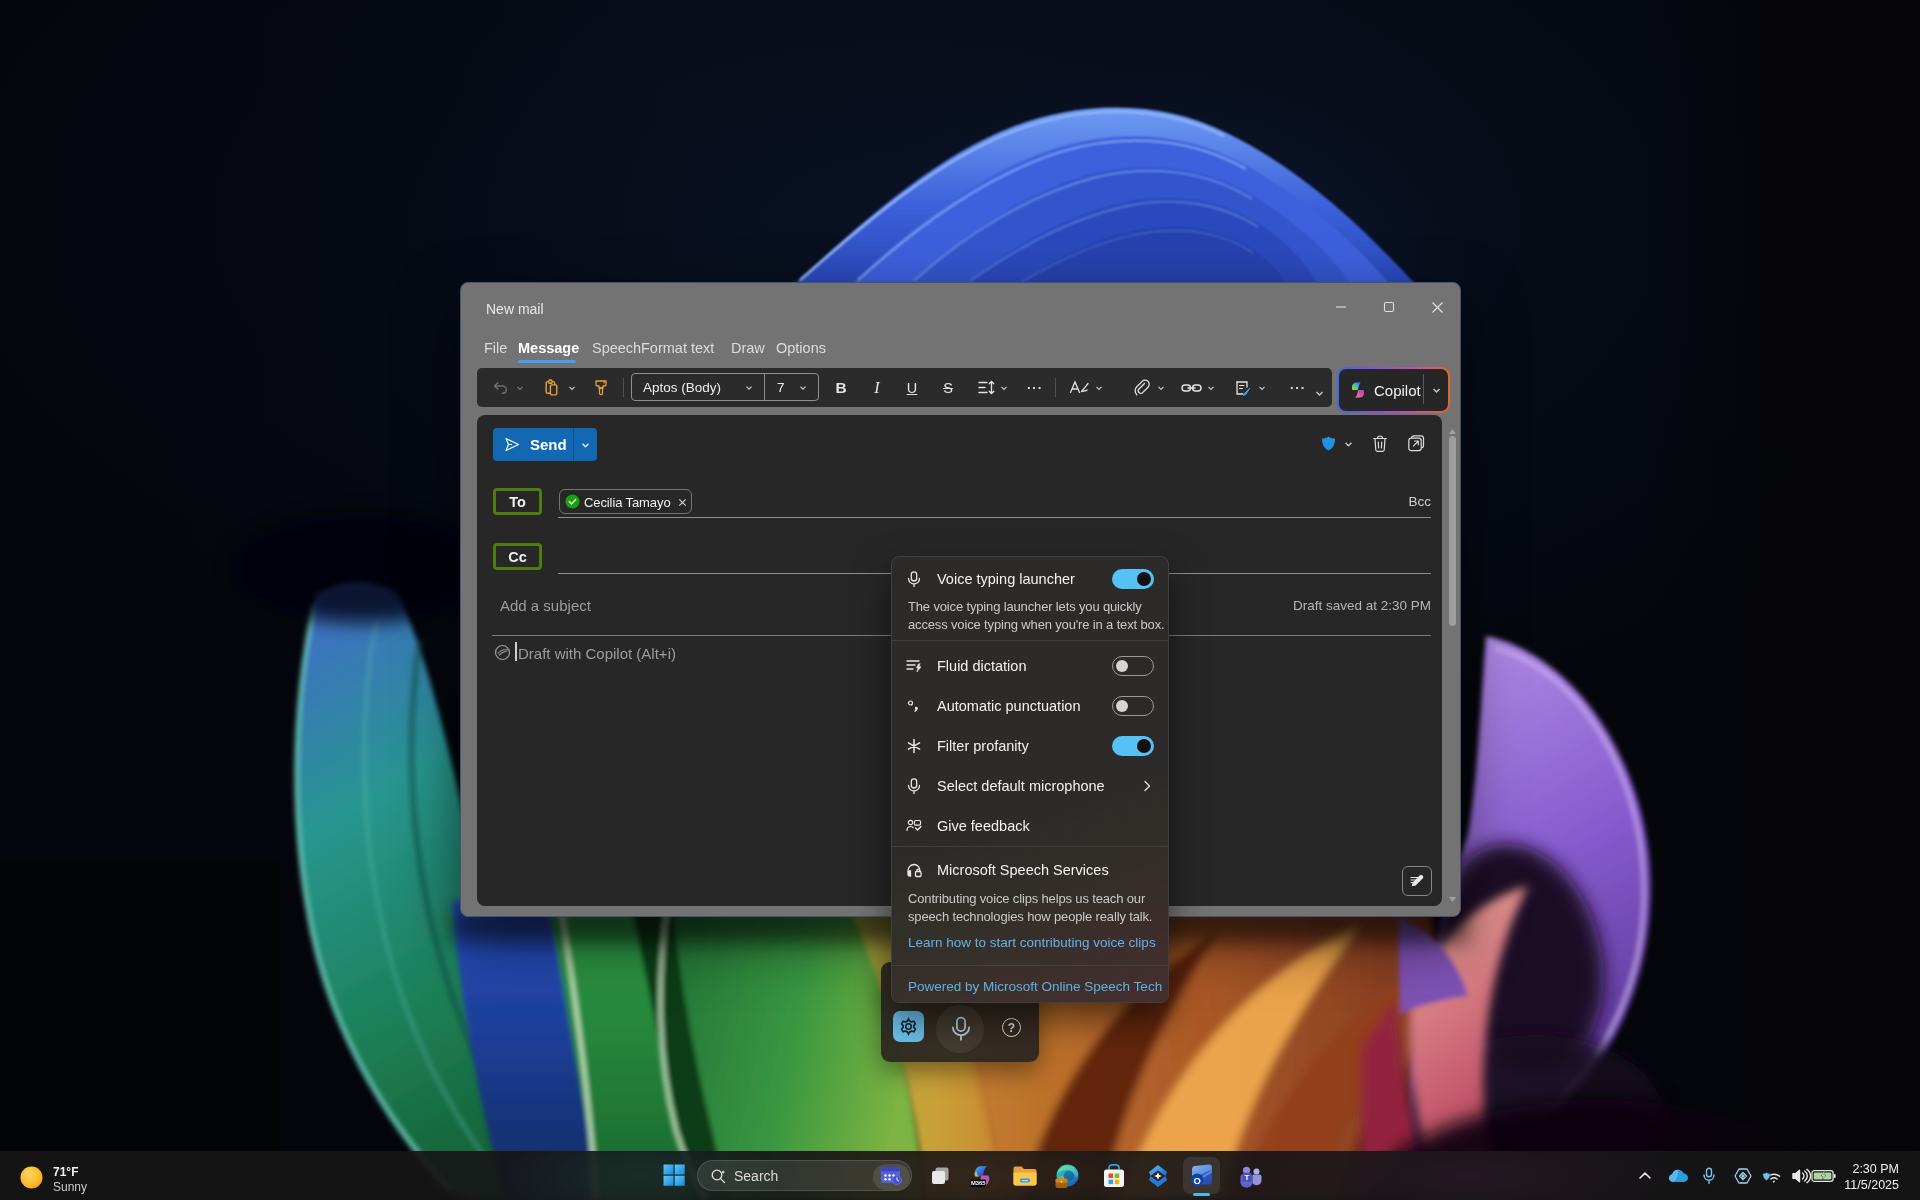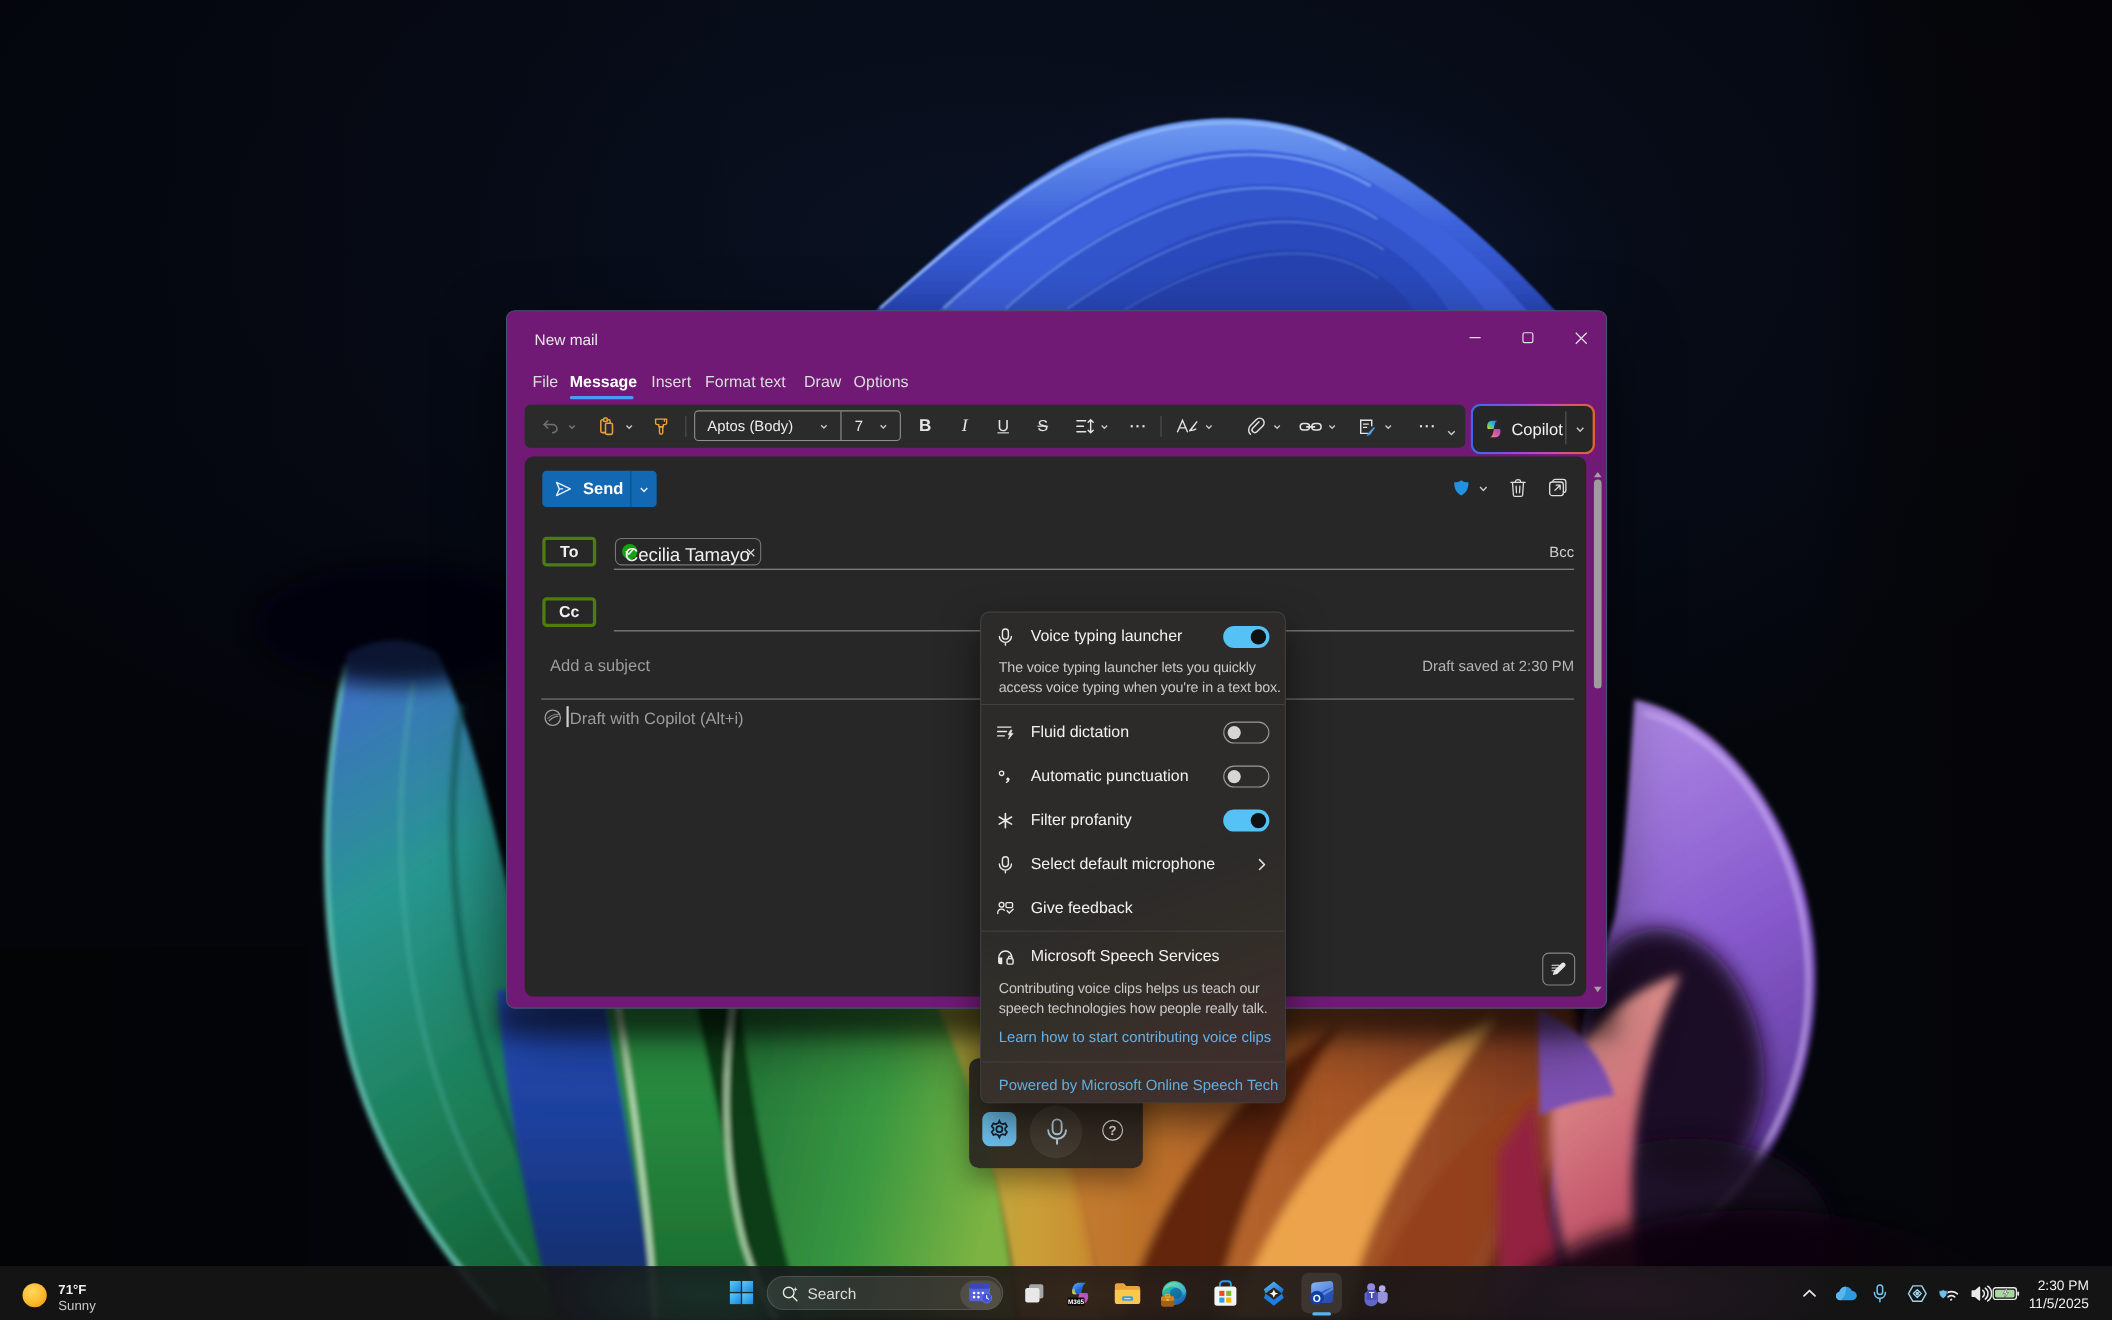--- a/index.html
+++ b/index.html
@@ -1,20 +1,20 @@
 <!DOCTYPE html>
 <html><head>
 <meta charset="utf-8">
 <style>
   html,body{margin:0;padding:0;width:1920px;height:1200px;overflow:hidden;background:#05070e;
     font-family:"Liberation Sans",sans-serif;}
   .abs{position:absolute}
   #stage{position:absolute;left:0;top:0;width:1920px;height:1200px;overflow:hidden}
   
-  #win{position:absolute;left:460px;top:282px;width:999px;height:633px;background:#701a75;
+  #win{position:absolute;left:460px;top:282px;width:999px;height:633px;background:#737373;
     border:1px solid #46536e;border-radius:8px;box-shadow:0 24px 60px rgba(0,0,0,.55);z-index:10}
   #titlebar{position:absolute;left:0;top:0;width:100%;height:48px;color:#e8e8e8;font-size:14px}
   .capbtn{position:absolute;top:2px;width:46px;height:44px;display:flex;align-items:center;justify-content:center;color:#dfdfdf}
   #menurow{position:absolute;left:0;top:48px;width:100%;height:32px;color:#dcdcdc;font-size:14.5px}
   .mitem{position:absolute;top:9px}
   #toolbar{position:absolute;left:16px;top:85px;width:855px;height:39px;background:#2b2b2b;border-radius:5px}
   .ticon{position:absolute;top:0;height:39px;display:flex;align-items:center;justify-content:center;color:#e4e4e4}
   .tsep{position:absolute;top:10px;width:1px;height:19px;background:#525252}
   .chev{color:#c8c8c8}
   #copilotbtn{position:absolute;left:876px;top:84px;width:109px;height:42px;border-radius:9px;
@@ -214,21 +214,21 @@
     <div class="capbtn" style="left:953px">
           <svg width="13" height="13" viewBox="0 0 13 13">
             <path d="M1.5 1.5 L11.5 11.5 M11.5 1.5 L1.5 11.5" stroke="#e4e4e4" stroke-width="1.1"></path>
           </svg>
         </div>
   </div>
   <div id="menurow">
     <div class="mitem" style="left:23px">File</div>
     <div class="mitem" style="left:57px;color:#fff;font-weight:700">Message</div>
     <div class="abs" style="left:57px;top:29px;width:58px;height:3px;border-radius:2px;background:#479ef5"></div>
-    <div class="mitem" style="left:131px">Insert</div>
+    <div class="mitem" style="left:131px">Speech</div>
     <div class="mitem" style="left:180px">Format text</div>
     <div class="mitem" style="left:270px">Draw</div>
     <div class="mitem" style="left:315px">Options</div>
   </div>
   <div id="toolbar">
     <div class="ticon" style="left:11px;width:24px;color:#6f6f6f">
           <svg width="17" height="17" viewBox="0 0 16 16" fill="none" stroke="#6f6f6f" stroke-width="1.4" stroke-linecap="round" stroke-linejoin="round">
             <path d="M2.5 6.5 H9.5 C11.7 6.5 13.5 8.1 13.5 10.2 C13.5 12.3 11.7 13.5 9.8 13.5"></path>
             <path d="M5.5 3.5 L2.5 6.5 L5.5 9.5"></path>
           </svg>
@@ -395,21 +395,21 @@
           <rect x="4.5" y="1.8" width="12" height="12" rx="2.4"></rect>
           <rect x="1.8" y="4.2" width="12.4" height="12.4" rx="2.4" fill="#272727"></rect>
           <path d="M6.5 11.8 L11 7.3 M7.6 7 H11.3 V10.7" stroke-linecap="round"></path>
         </svg>
     <div class="fieldbtn" style="left:16px;top:73px;width:49px;height:27px">To</div>
     <div class="abs" style="left:82px;top:74px;width:133px;height:25px;border:1px solid #757575;border-radius:6px;box-sizing:border-box">
       <svg class="abs" style="left:5px;top:4px" width="15" height="15" viewBox="0 0 15 15">
             <circle cx="7.5" cy="7.5" r="7" fill="#16a10e"></circle>
             <path d="M4.3 7.6 L6.6 9.9 L10.7 5.4" stroke="#fff" stroke-width="1.4" fill="none" stroke-linecap="round" stroke-linejoin="round"></path>
           </svg>
-      <span class="abs" style="left:8px;top:4.5px;color:#f0f0f0;font-size:17px;letter-spacing:-0.1px;white-space:nowrap">Cecilia Tamayo</span>
+      <span class="abs" style="left:24px;top:4.5px;color:#f0f0f0;font-size:13px;letter-spacing:-0.1px;white-space:nowrap">Cecilia Tamayo</span>
       <svg class="abs" style="left:117px;top:6.5px" width="11" height="11" viewBox="0 0 12 12">
             <path d="M2.5 2.5 L9.5 9.5 M9.5 2.5 L2.5 9.5" stroke="#d8d8d8" stroke-width="1.2"></path>
           </svg>
     </div>
     <div class="abs" style="right:11px;top:79px;color:#cfcfcf;font-size:13.5px">Bcc</div>
     <div class="hline" style="left:81px;top:102px;width:873px"></div>
     <div class="fieldbtn" style="left:16px;top:128px;width:49px;height:27px">Cc</div>
     <div class="hline" style="left:81px;top:158px;width:873px"></div>
     <div class="abs" style="left:23px;top:182px;color:#9d9d9d;font-size:15px">Add a subject</div>
     <div class="abs" style="right:11px;top:183px;color:#b5b5b5;font-size:13.5px">Draft saved at 2:30 PM</div>

